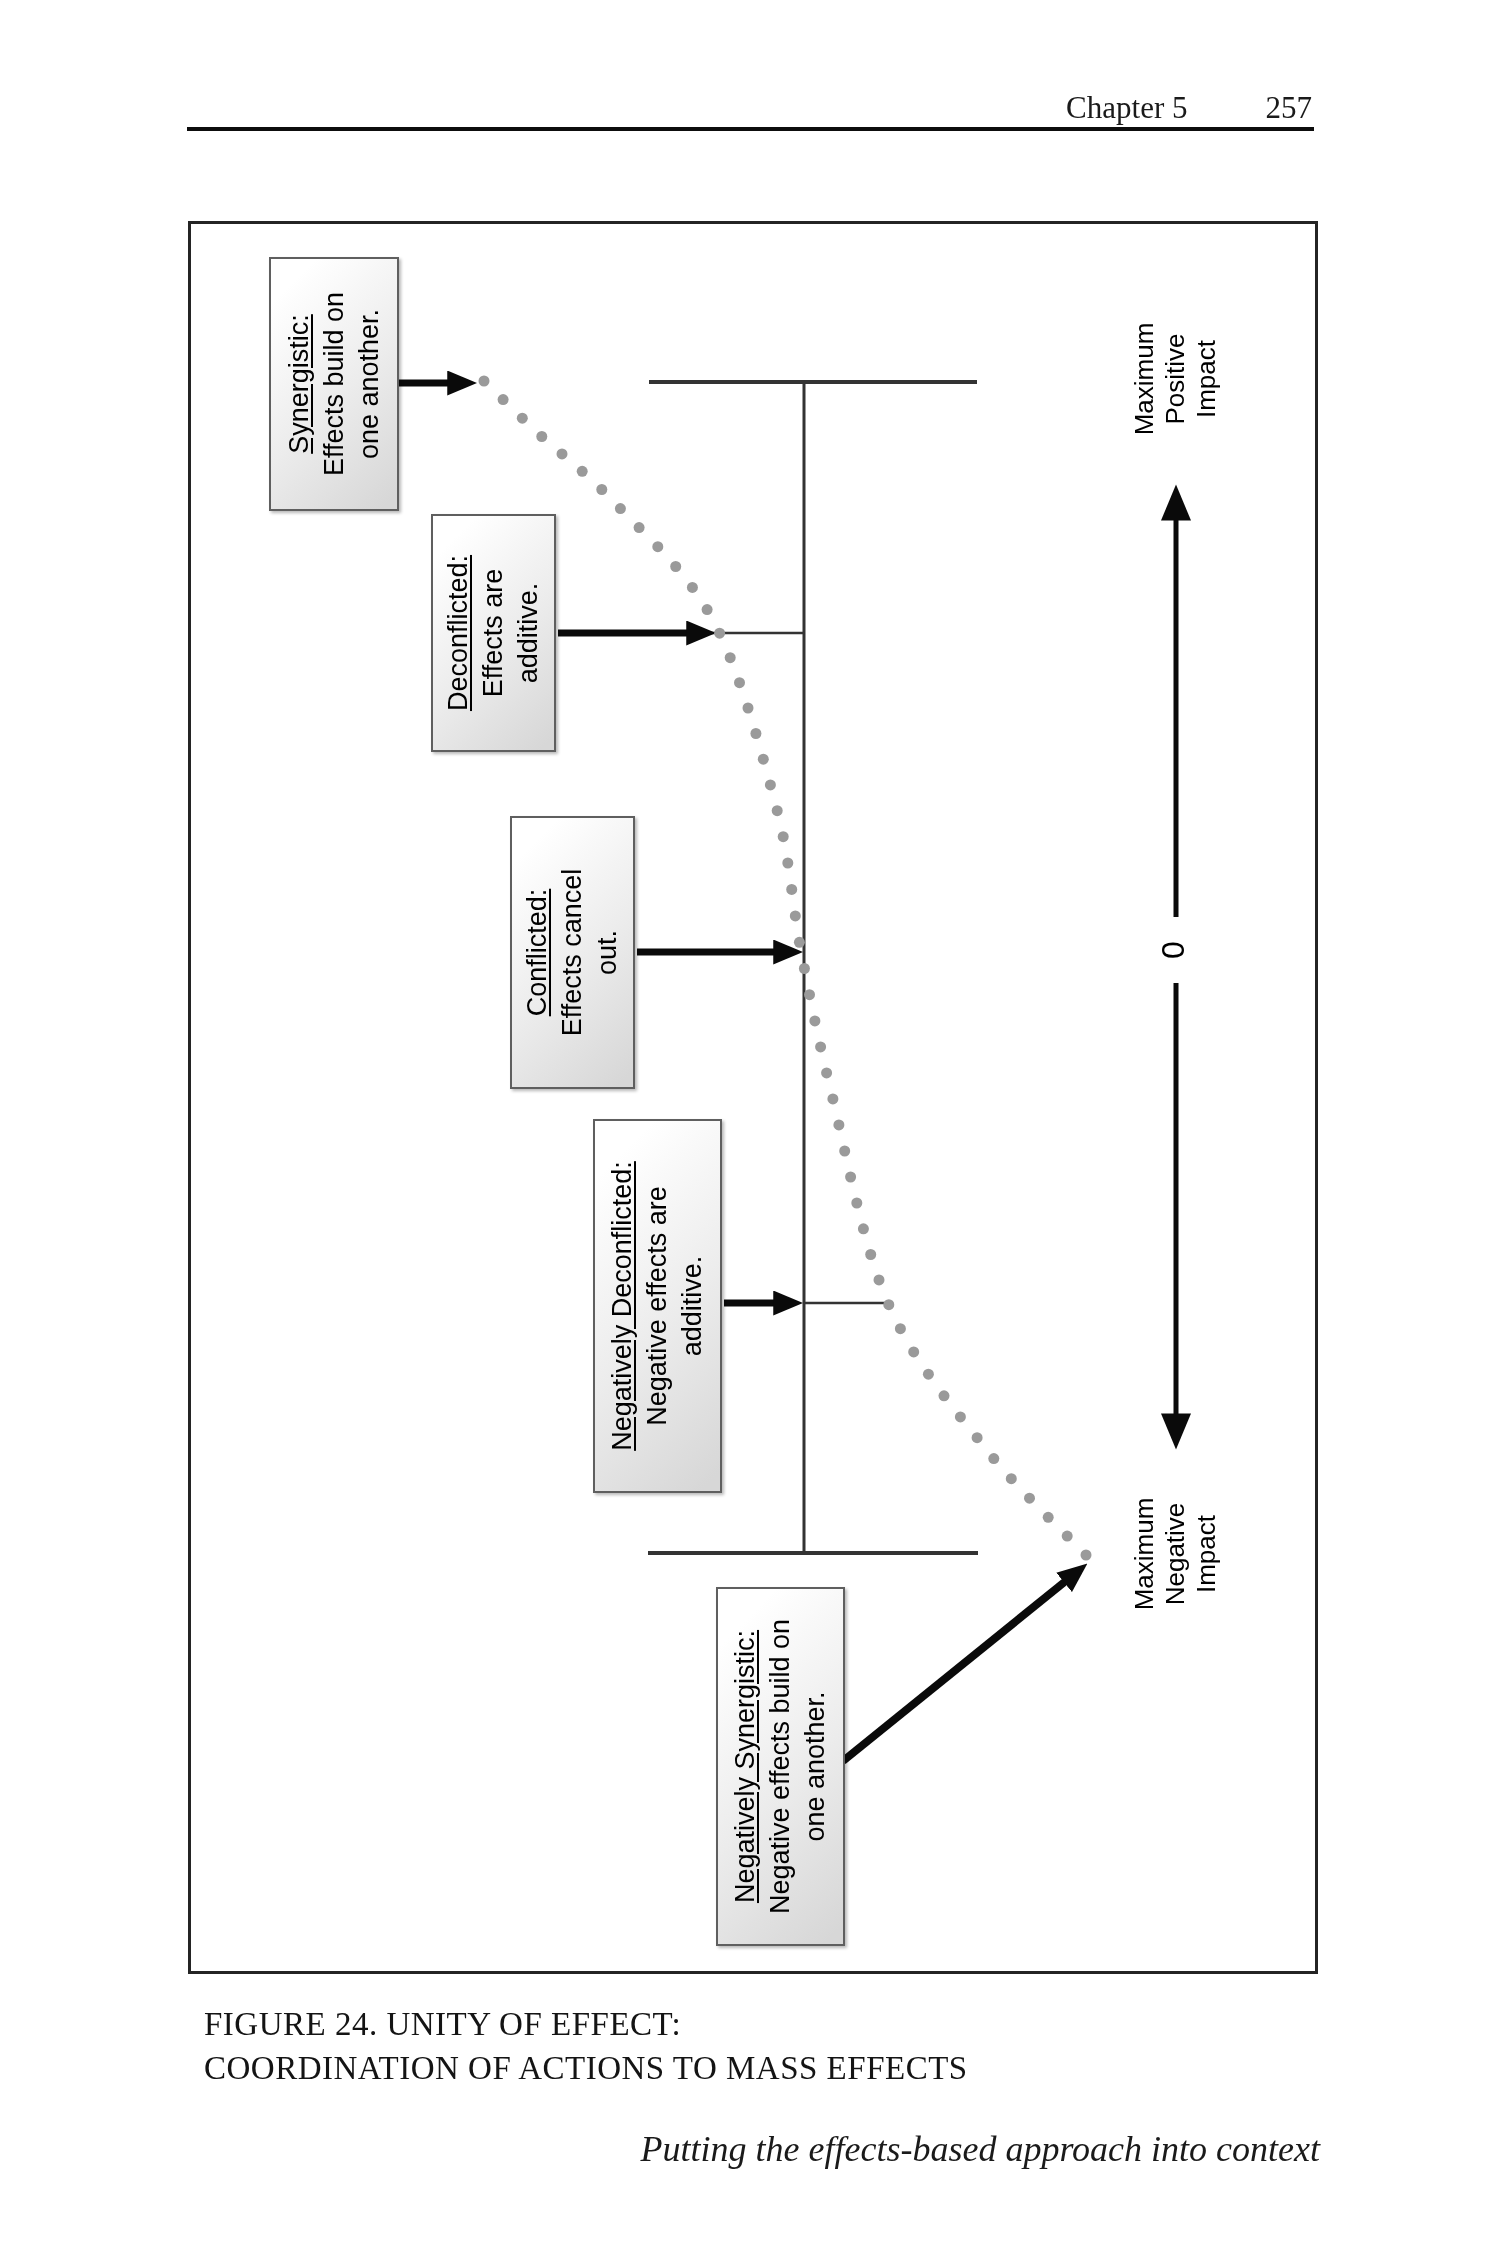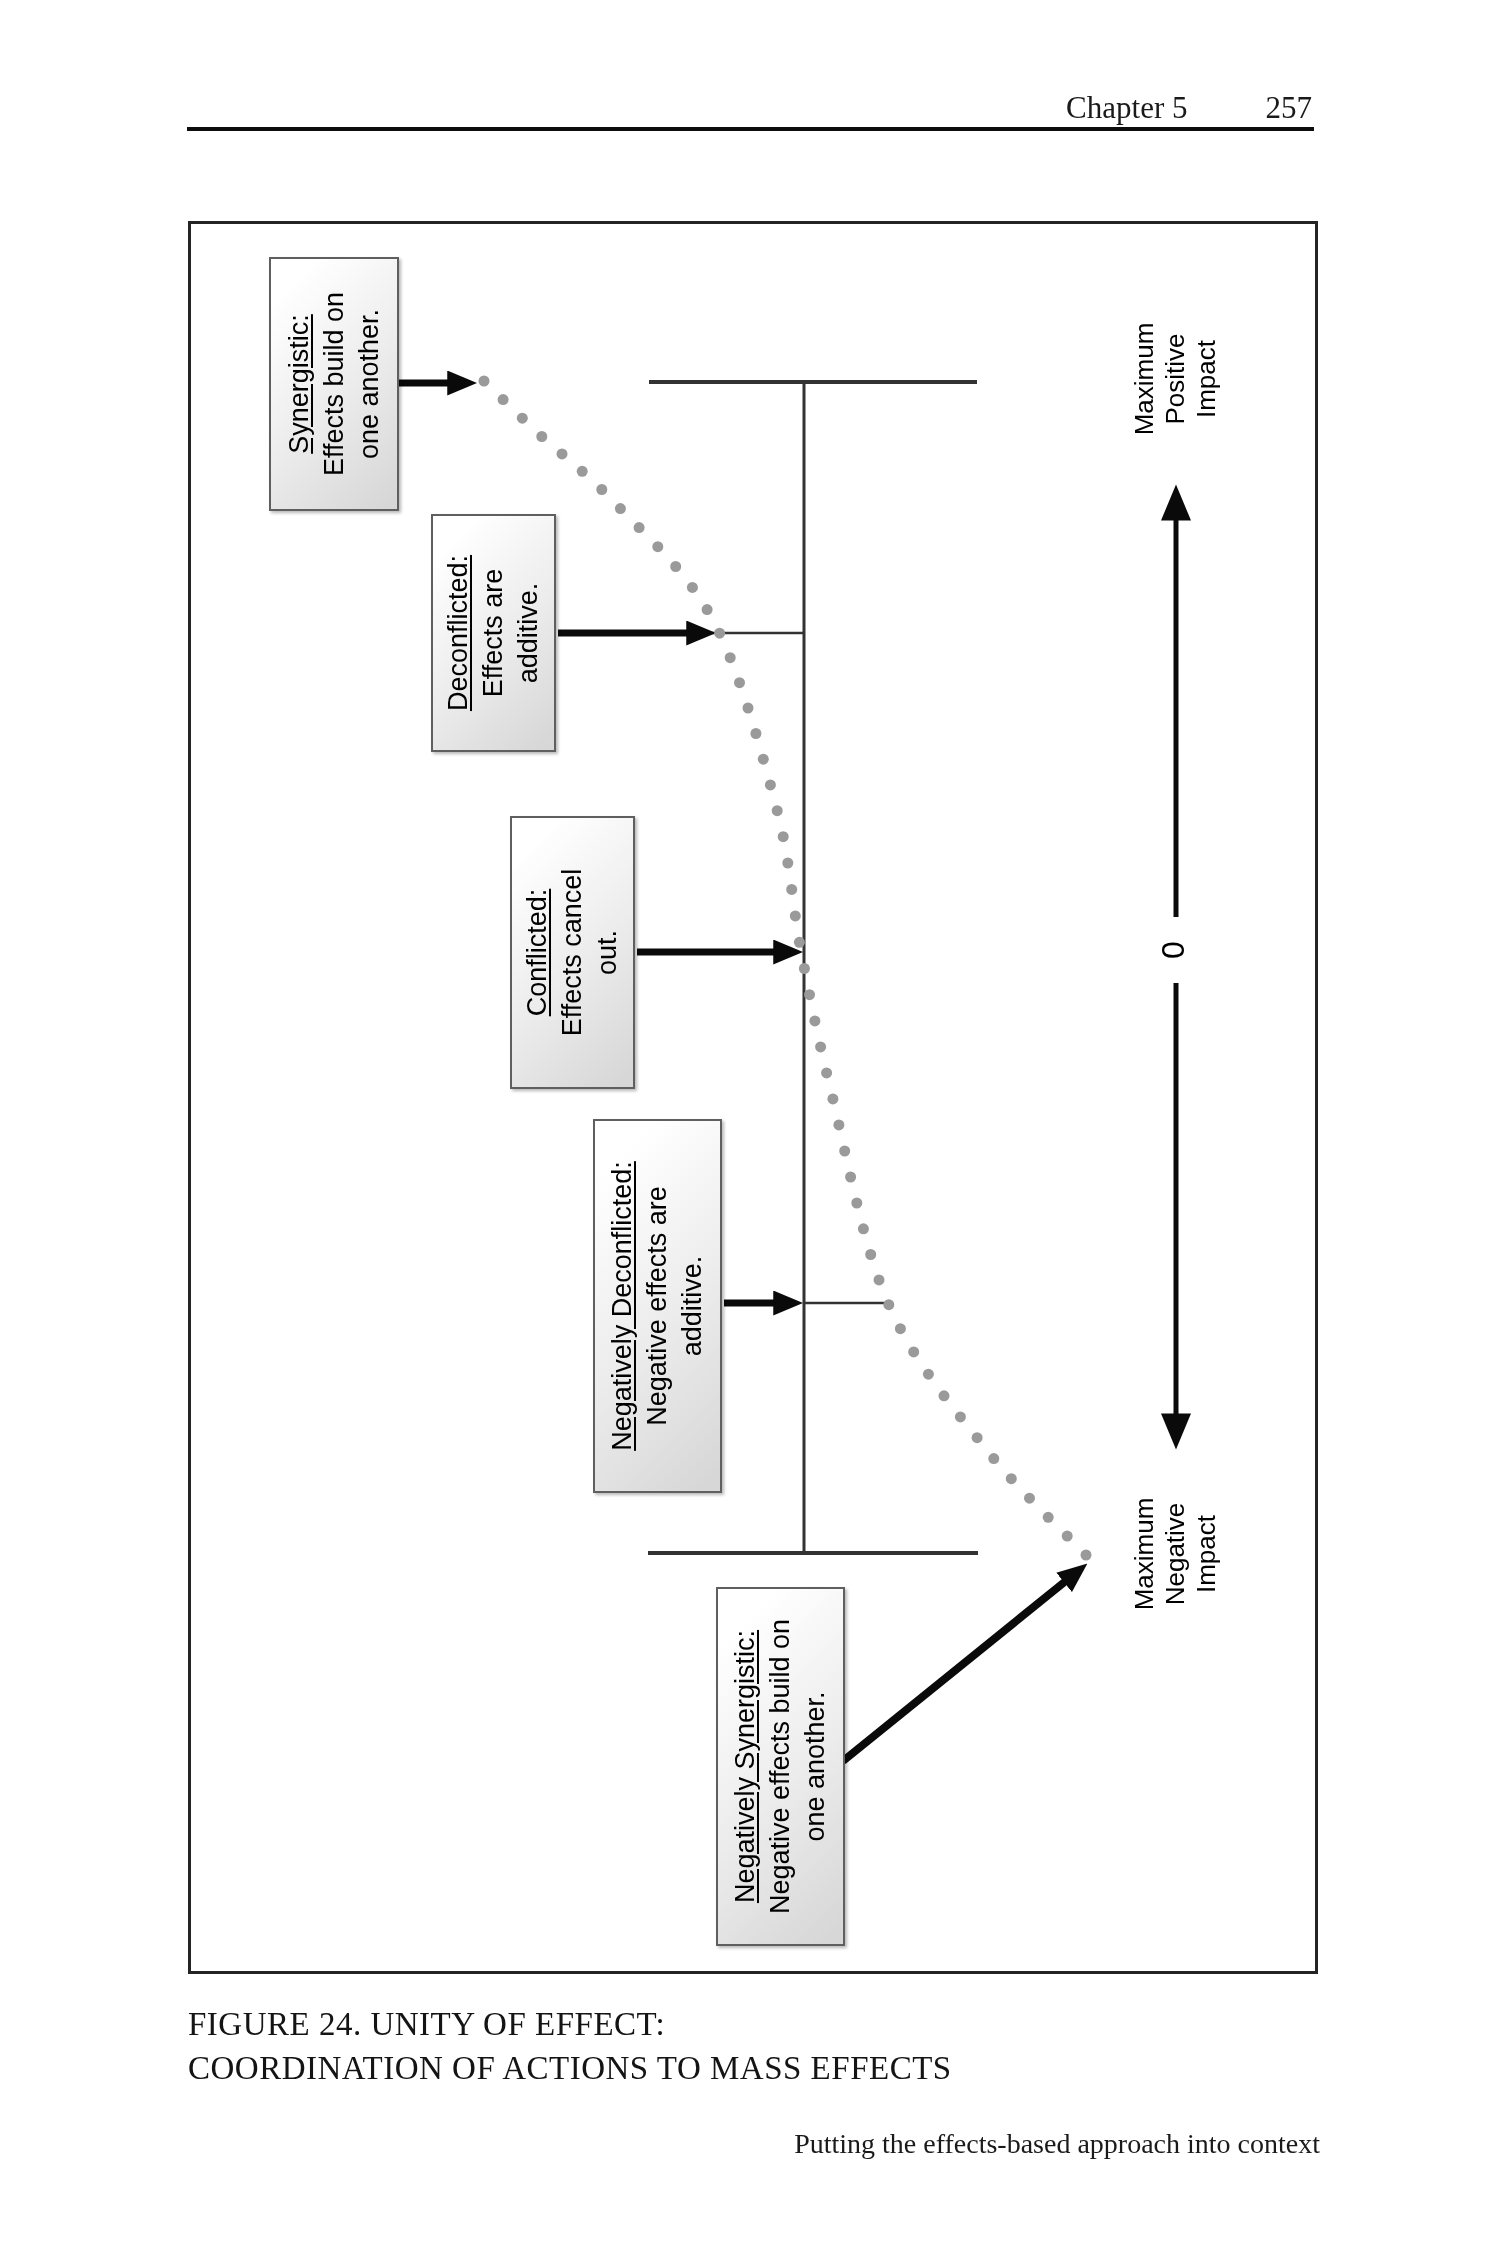--- a/index.html
+++ b/index.html
@@ -25,32 +25,33 @@
     color: #1a1a1a;
   }
   .head-rule {
     position: absolute;
     left: 187px; top: 127px;
     width: 1127px; height: 4px;
     background: #0d0d0d;
   }
   .caption {
     position: absolute;
-    left: 188px; top: 2002px;
+    left: 204px; top: 2002px;
     font-size: 33px;
     line-height: 44px;
     letter-spacing: 0.5px;
     color: #141414;
   }
   .footer-line {
     position: absolute;
     left: 190px; top: 2128px;
     width: 1130px;
     text-align: right;
-    font-size: 28px;
+    font-style: italic;
+    font-size: 36px;
     color: #1a1a1a;
   }
   
   .figure-frame {
     position: absolute;
     left: 188px; top: 221px;
     width: 1130px; height: 1753px;
     border: 3px solid #242424;
     background: #ffffff;
     overflow: hidden;

